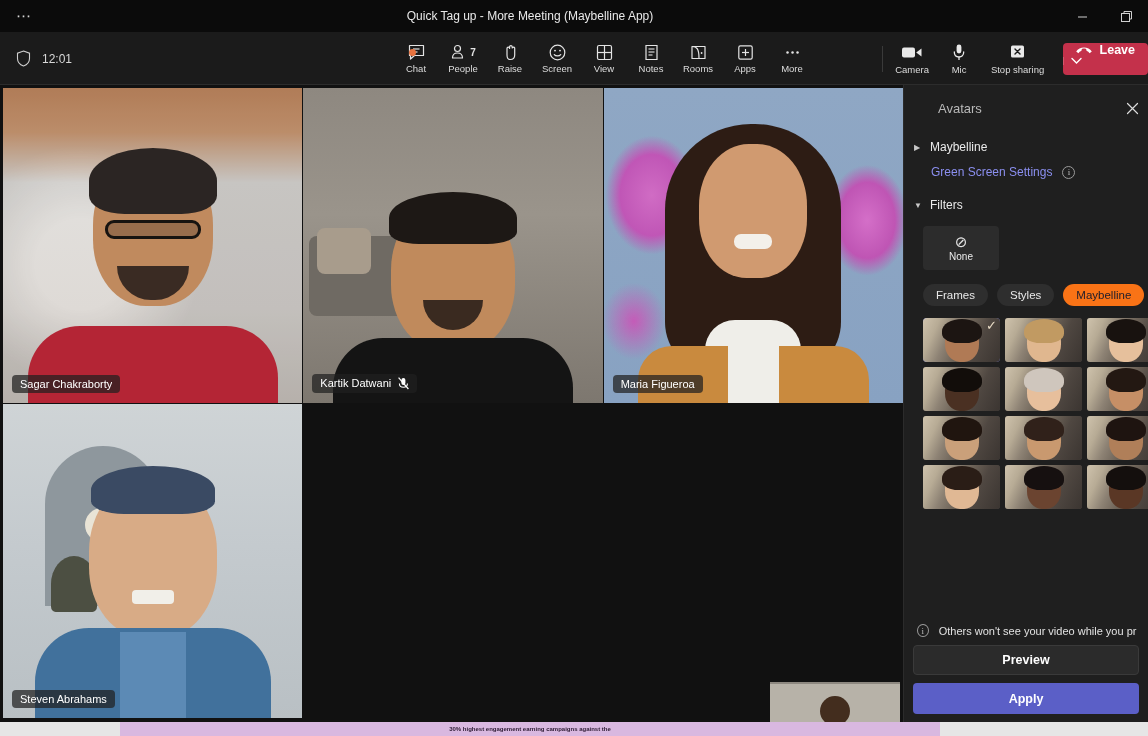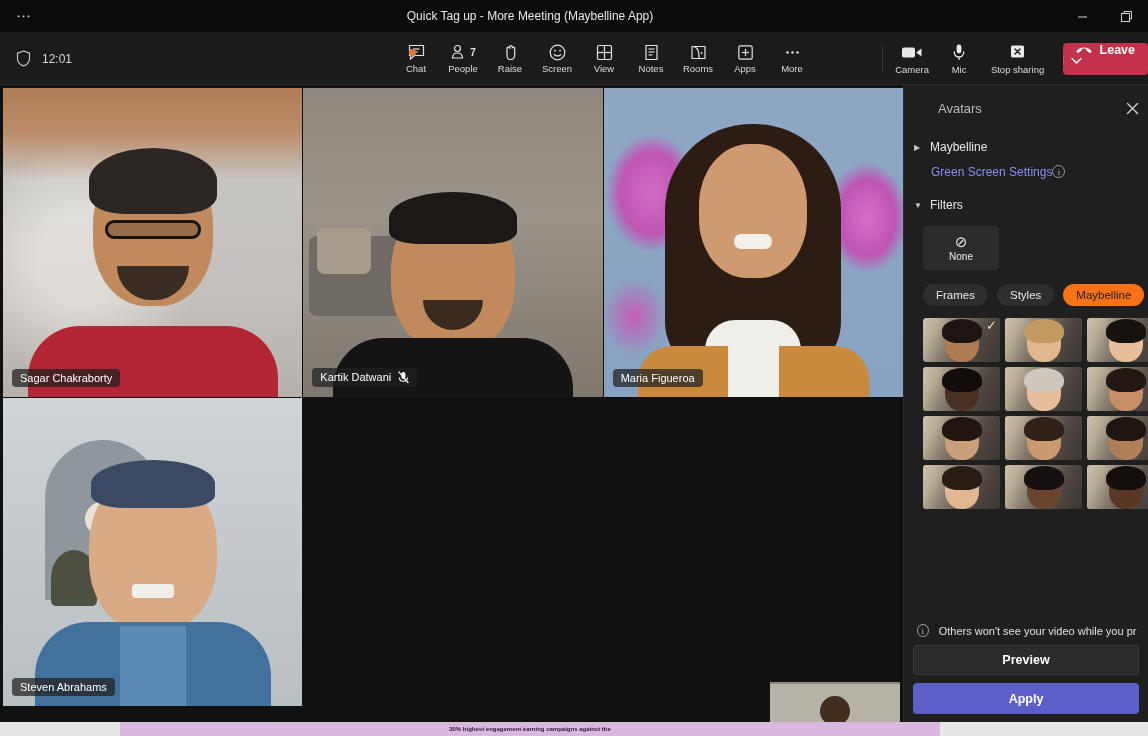--- a/index.html
+++ b/index.html
@@ -111,21 +111,21 @@
   
   #body-row { flex: 1; display: flex; min-height: 0; background: #1f1f1f; }
 
   
   #stage {
     width: 903px; flex: none;
     display: grid;
     grid-template-columns: repeat(3, 1fr);
     grid-template-rows: repeat(2, 1fr);
     gap: 1px;
-    padding: 3px 0 16px 3px;
+    padding: 3px 0 4px 3px;
     background: #111;
     position: relative;
   }
   .tile {
     position: relative; overflow: hidden;
     background: #3a3a3a;
   }
   .tile-video { position: absolute; inset: 0; }
   .name-chip {
     position: absolute; left: 9px; bottom: 10px;
@@ -215,21 +215,21 @@
   }
 
   #panel-scroll { flex: 1; overflow: hidden; padding: 0 0 0 10px; }
 
   .section-head {
     display: flex; align-items: center; gap: 7px;
     padding: 9px 0 9px 0; font-size: 12px; color: #eaeaea;
   }
   .caret { font-size: 8px; color: #c7c7c7; width: 9px; display:inline-block; }
   #greenscreen-row {
-    display: flex; align-items: flex-start; 
+    display: flex; align-items: center; gap: 10px;
     padding: 2px 0 10px 17px;
   }
   #greenscreen-link { font-size: 12px; color: #8b8ff0; }
   .info-ic {
     width: 13px; height: 13px; border-radius: 50%;
     border: 1px solid #9a9a9a; color: #bdbdbd;
     font-size: 9px; display: flex; align-items: center; justify-content: center;
     font-family: "Liberation Serif", serif;
   }
 

